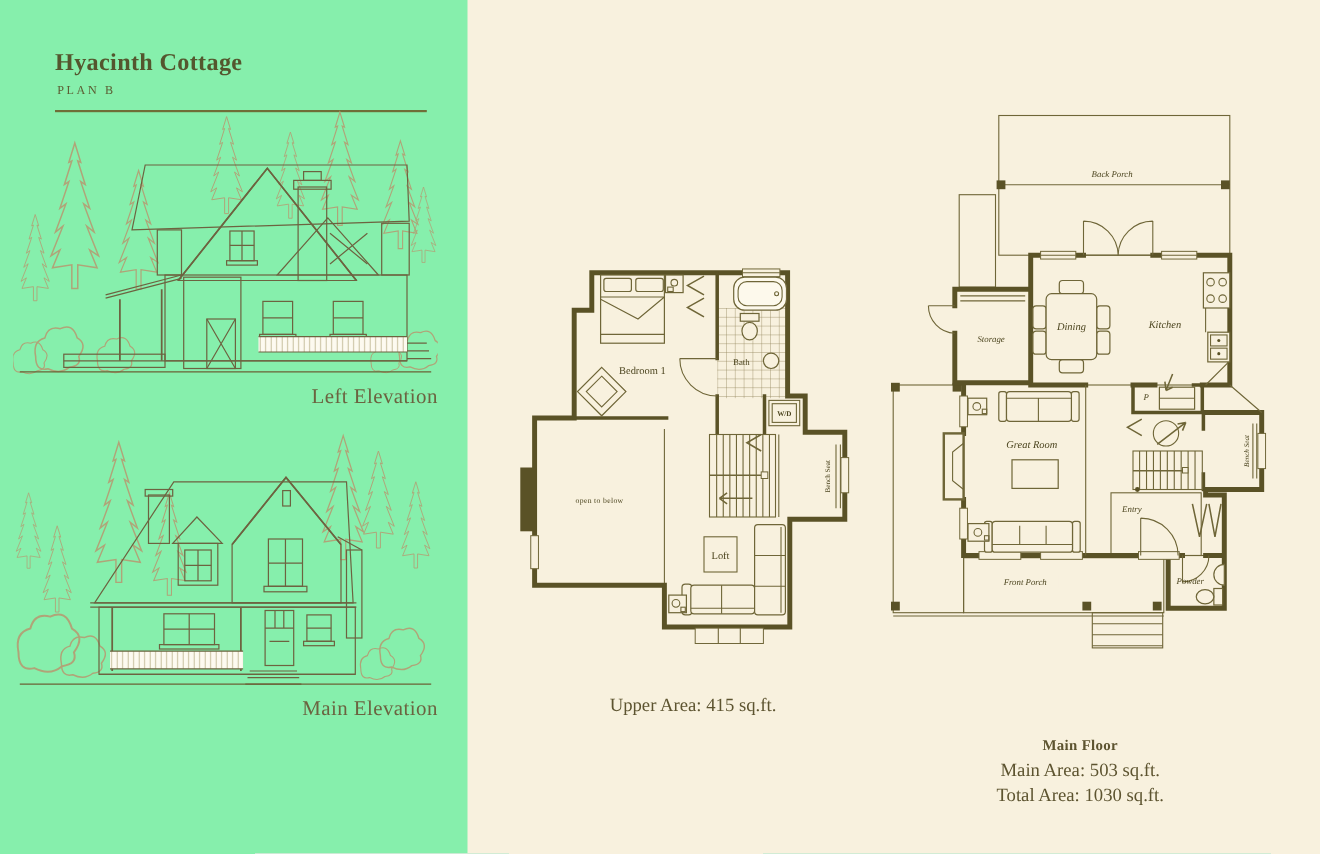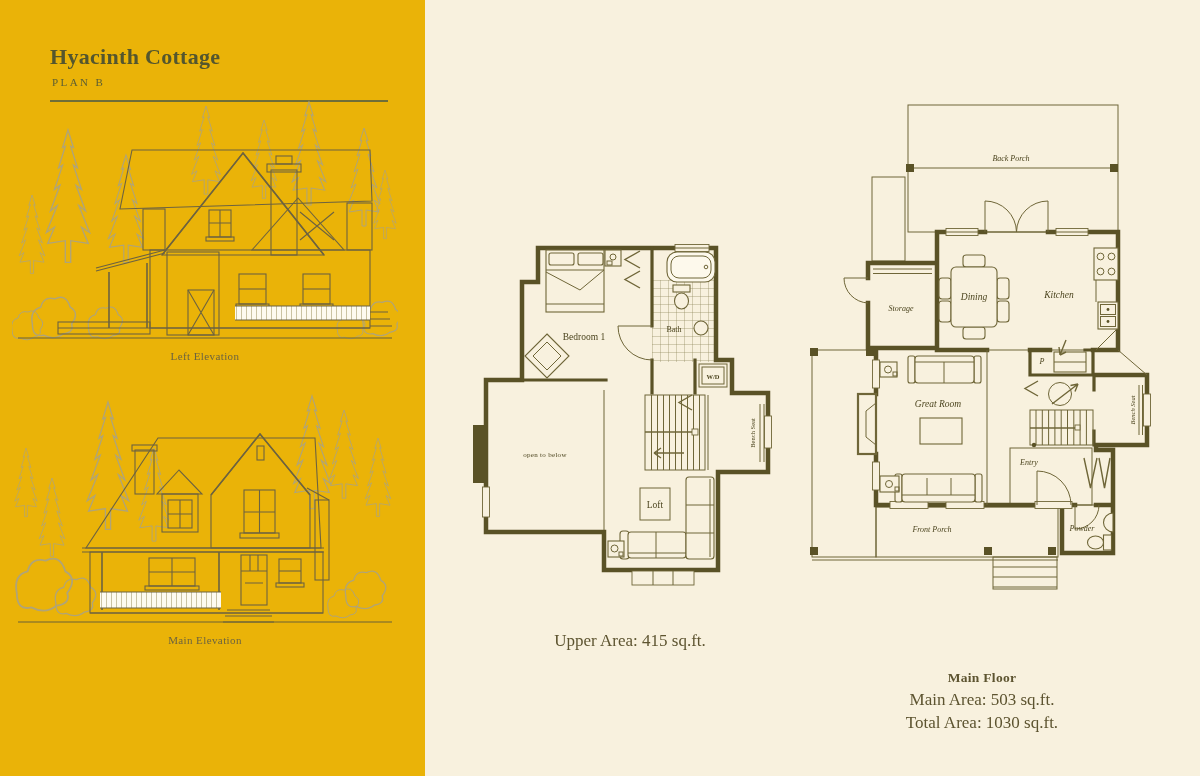--- a/index.html
+++ b/index.html
@@ -1,27 +1,27 @@
 <!DOCTYPE html>
 <html><head>
 <meta charset="utf-8">
 <style>
   html,body{margin:0;padding:0;background:#e8e8e8;}
-  .page{position:relative;width:1200px;height:776px;background:#eab308;overflow:hidden;
+  .page{position:relative;width:1200px;height:776px;background:#86efac;overflow:hidden;
         font-family:"Liberation Serif","DejaVu Serif",serif;}
   .right-panel{position:absolute;left:425px;top:0;width:775px;height:776px;background:#f8f1de;}
   .page-title{position:absolute;left:50px;top:44px;font-size:22px;font-weight:bold;
               color:#54562e;letter-spacing:.3px;}
   .plan-subtitle{position:absolute;left:52px;top:76px;font-size:11px;color:#5c5e34;
                  letter-spacing:2.4px;}
   .header-rule{position:absolute;left:50px;top:100px;width:338px;height:2px;background:#6f6e38;}
   figure{margin:0;padding:0;}
   .elev-fig{position:absolute;left:12px;}
-  .elev-caption{position:absolute;width:386px;left:12px;text-align:center;
-                font-size:11px;color:#6b6340;letter-spacing:.4px;}
+  .elev-caption{position:absolute;width:386px;left:12px;text-align:right;
+                font-size:19px;color:#6b6340;letter-spacing:.4px;}
   .floor-caption{position:absolute;width:240px;text-align:center;color:#5d5430;}
   .floor-caption .t{font-weight:bold;font-size:13.5px;margin-bottom:3px;letter-spacing:.3px;}
   .floor-caption .a{font-size:17px;line-height:1.35;}
   svg text{font-family:"Liberation Serif","DejaVu Serif",serif;fill:#4c451f;font-size:9.5px;}
   .t8{font-size:8px;} .t7{font-size:7px;letter-spacing:.3px;} .t6{font-size:6.5px;font-weight:bold;}
   .t6n{font-size:6.5px;}
   .w{stroke:#5a5226;stroke-width:4.5;fill:none;stroke-linecap:square;}
   .w3{stroke:#5a5226;stroke-width:3.2;fill:none;stroke-linecap:square;}
   .tn{stroke:#6f6638;stroke-width:1;fill:none;}
   .tn2{stroke:#6f6638;stroke-width:1.4;fill:none;}

